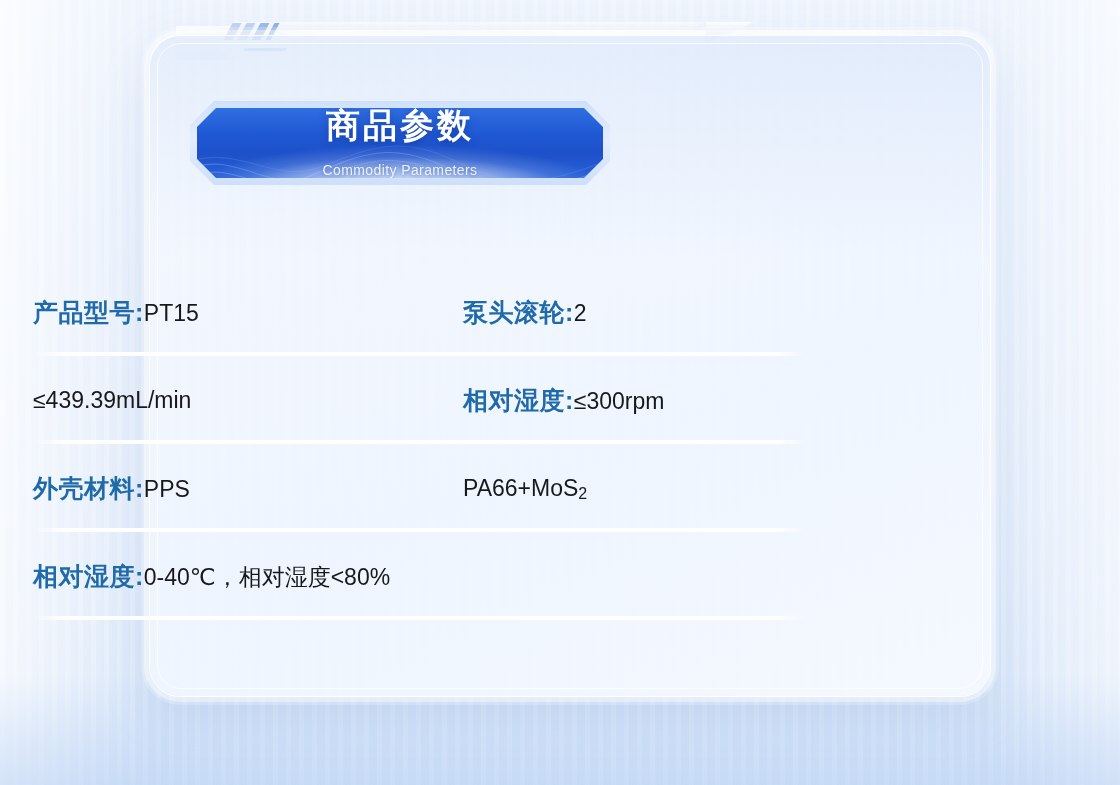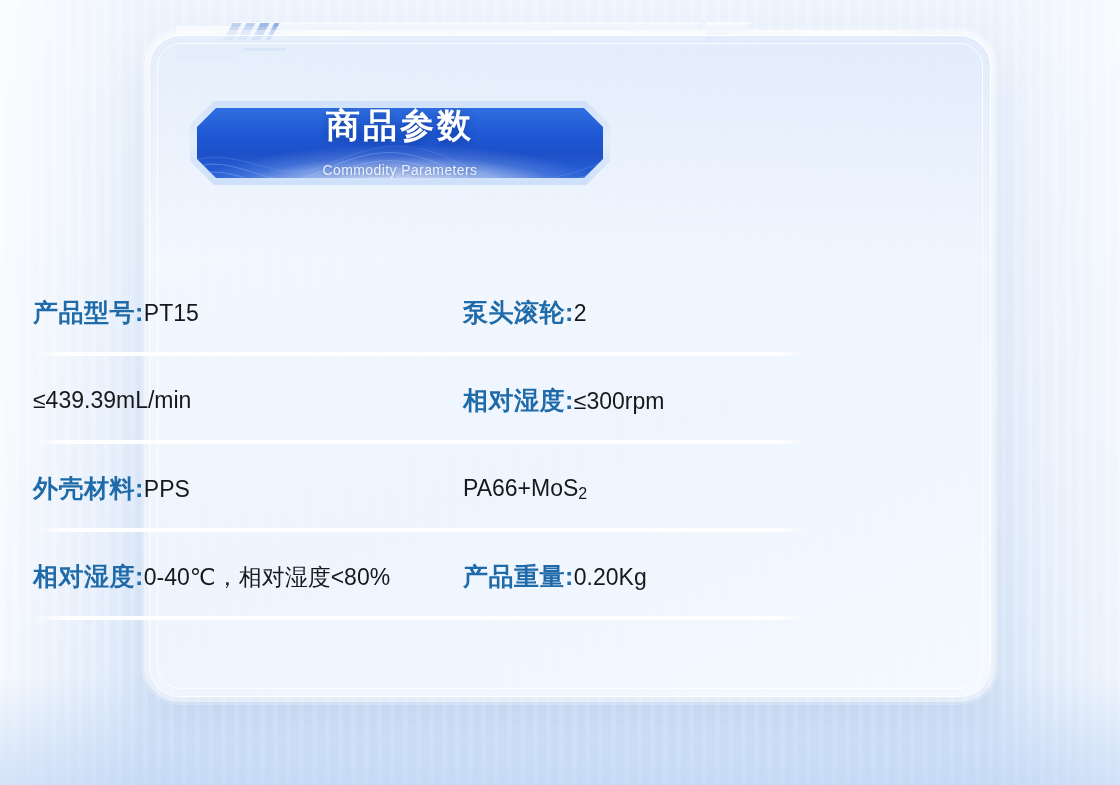--- a/index.html
+++ b/index.html
@@ -284,21 +284,17 @@
         <div class="cell right">
           <span class="val">PA66+MoS<sub>2</sub></span>
         </div>
         <div class="divider"></div>
       </div>
       <div class="spec-row">
         <div class="cell left">
           <span class="lbl">相对湿度:</span>
           <span class="val">0-40℃，相对湿度&lt;80%</span>
         </div>
-        <div class="cell right">
-          <span class="lbl">产品重量:</span>
-          <span class="val">0.20Kg</span>
-        </div>
         <div class="divider"></div>
       </div>
     </div>
 
 </div>
 
 </body></html>

